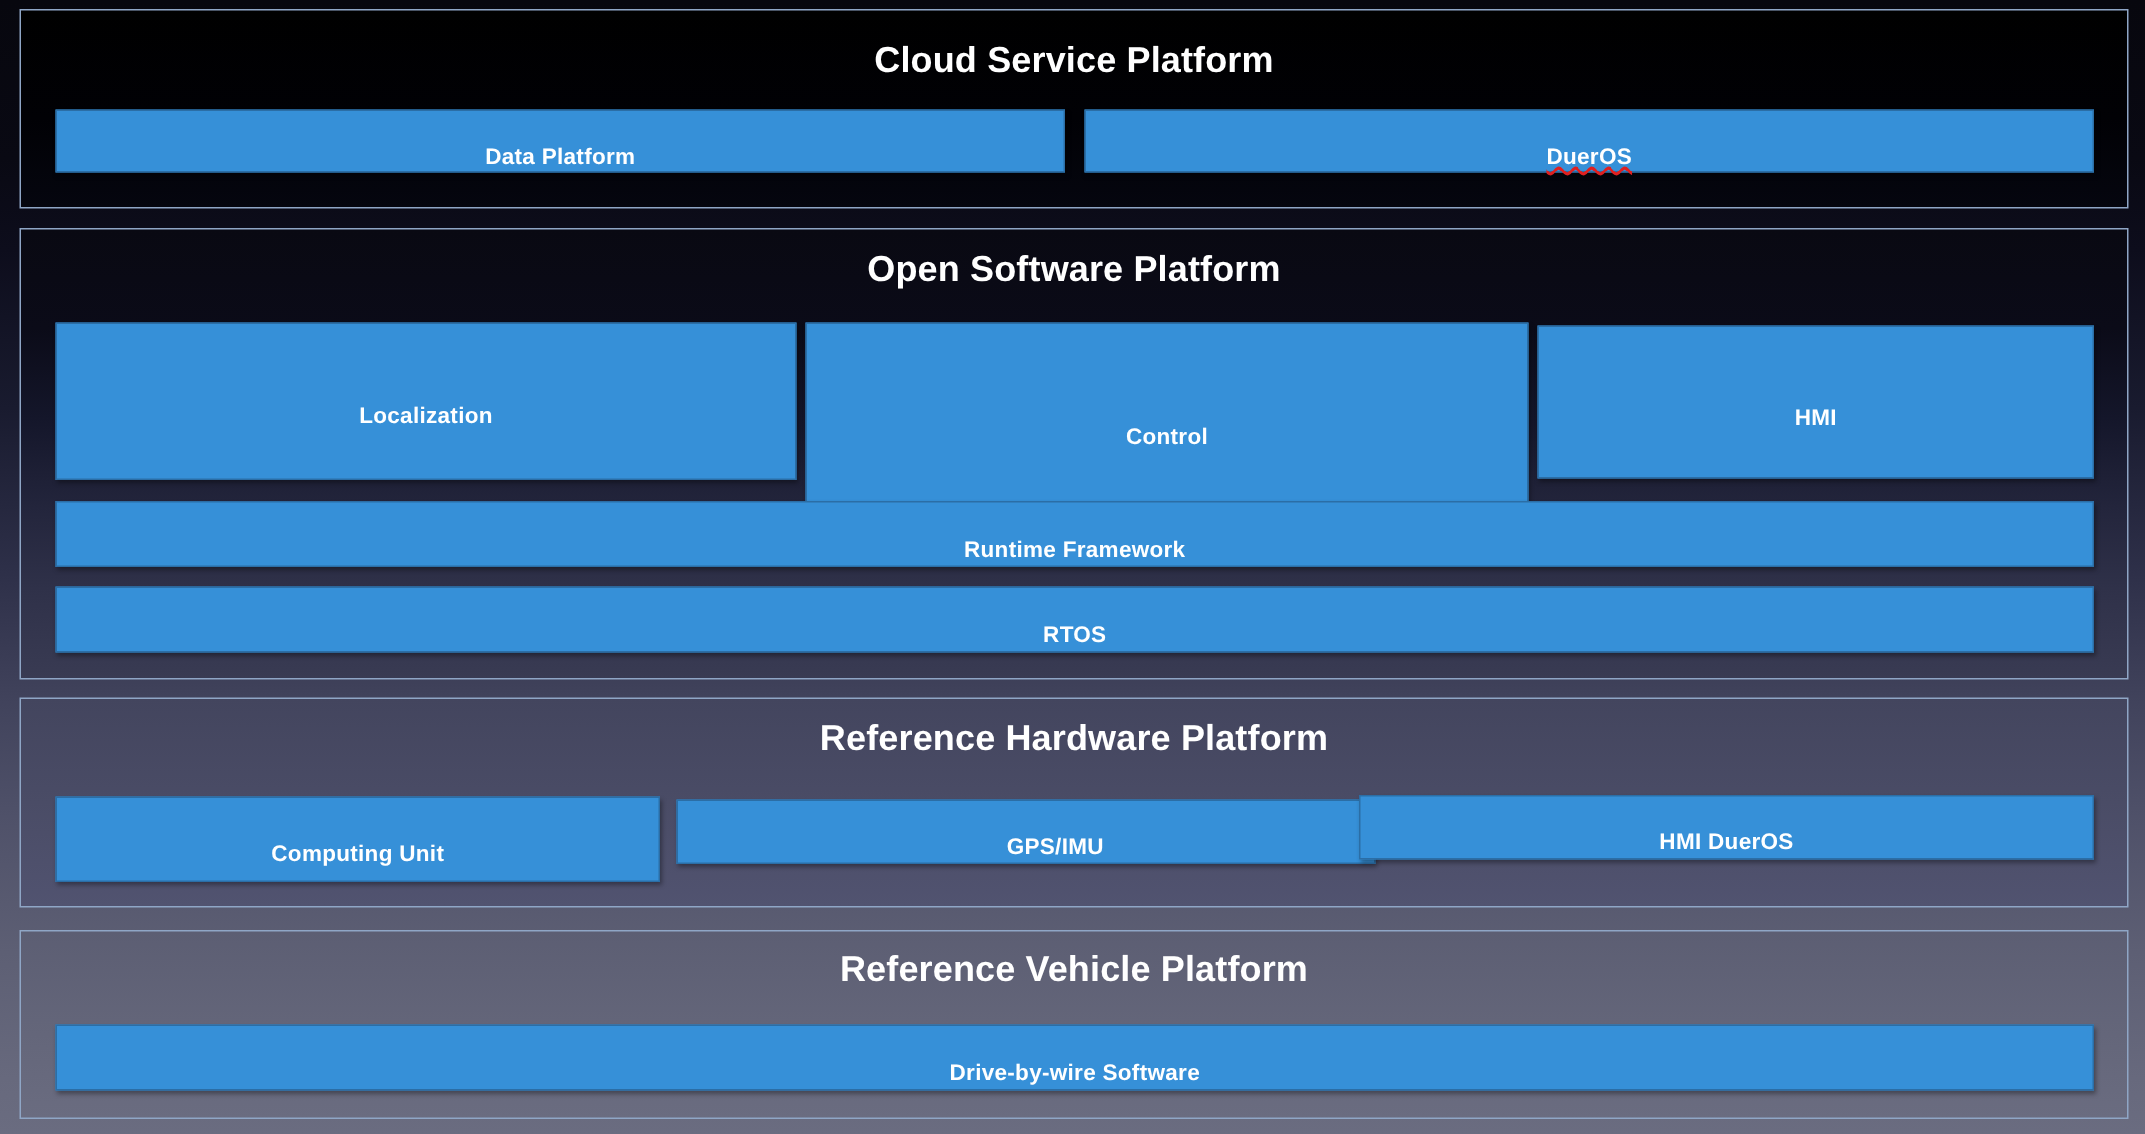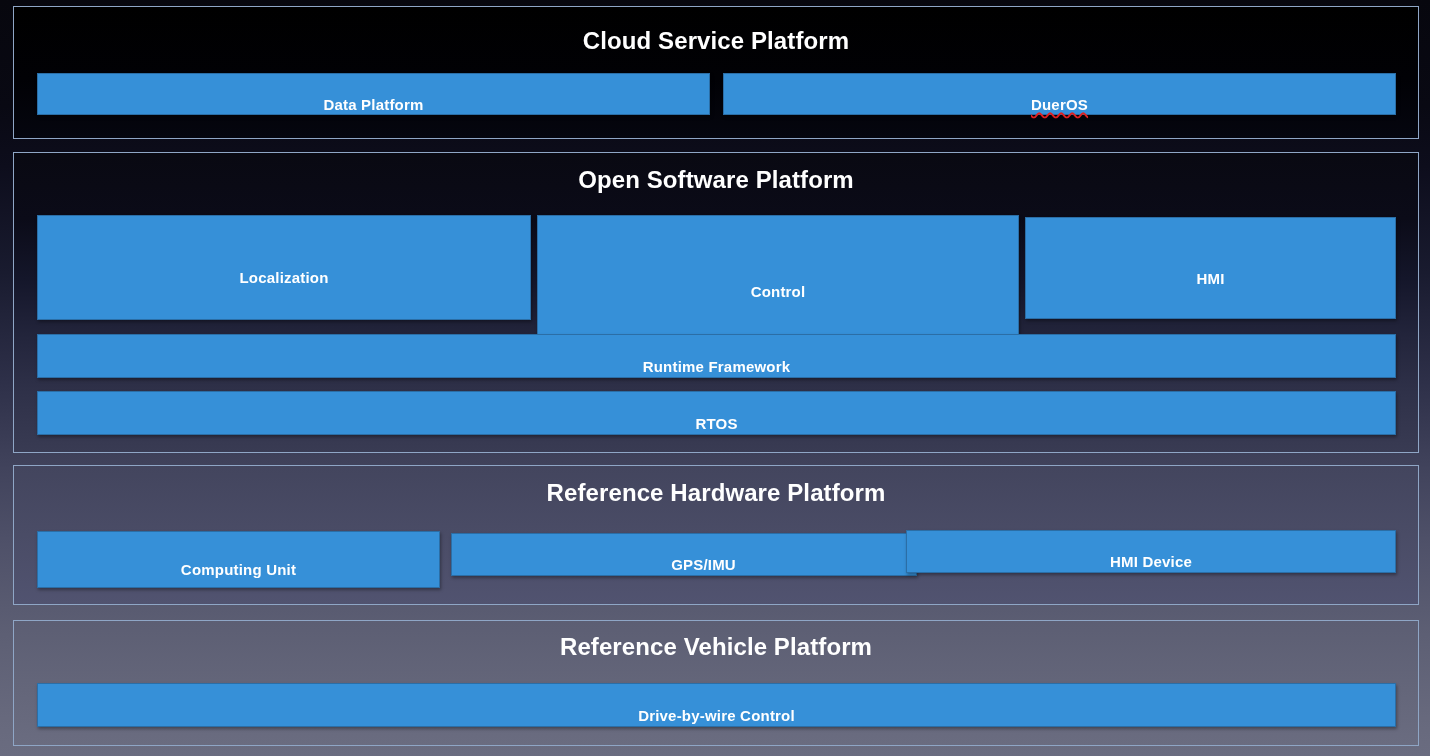--- a/index.html
+++ b/index.html
@@ -181,25 +181,25 @@
 
     <div id="box-computing-unit" class="box">
       <span class="box-label">Computing Unit</span>
     </div>
 
     <div id="box-gps-imu" class="box">
       <span class="box-label">GPS/IMU</span>
     </div>
 
     <div id="box-hmi-device" class="box">
-      <span class="box-label">HMI Device</span>
+      <span class="box-label">HMI DuerOS</span>
     </div>
   </section>
 
   <section id="layer-rvp" class="layer">
     <h2 class="layer-title">Reference Vehicle Platform</h2>
 
     <div id="box-drive-by-wire" class="box">
-      <span class="box-label">Drive-by-wire Control</span>
+      <span class="box-label">Drive-by-wire Software</span>
     </div>
   </section>
 
 </div>
 
 </body></html>

